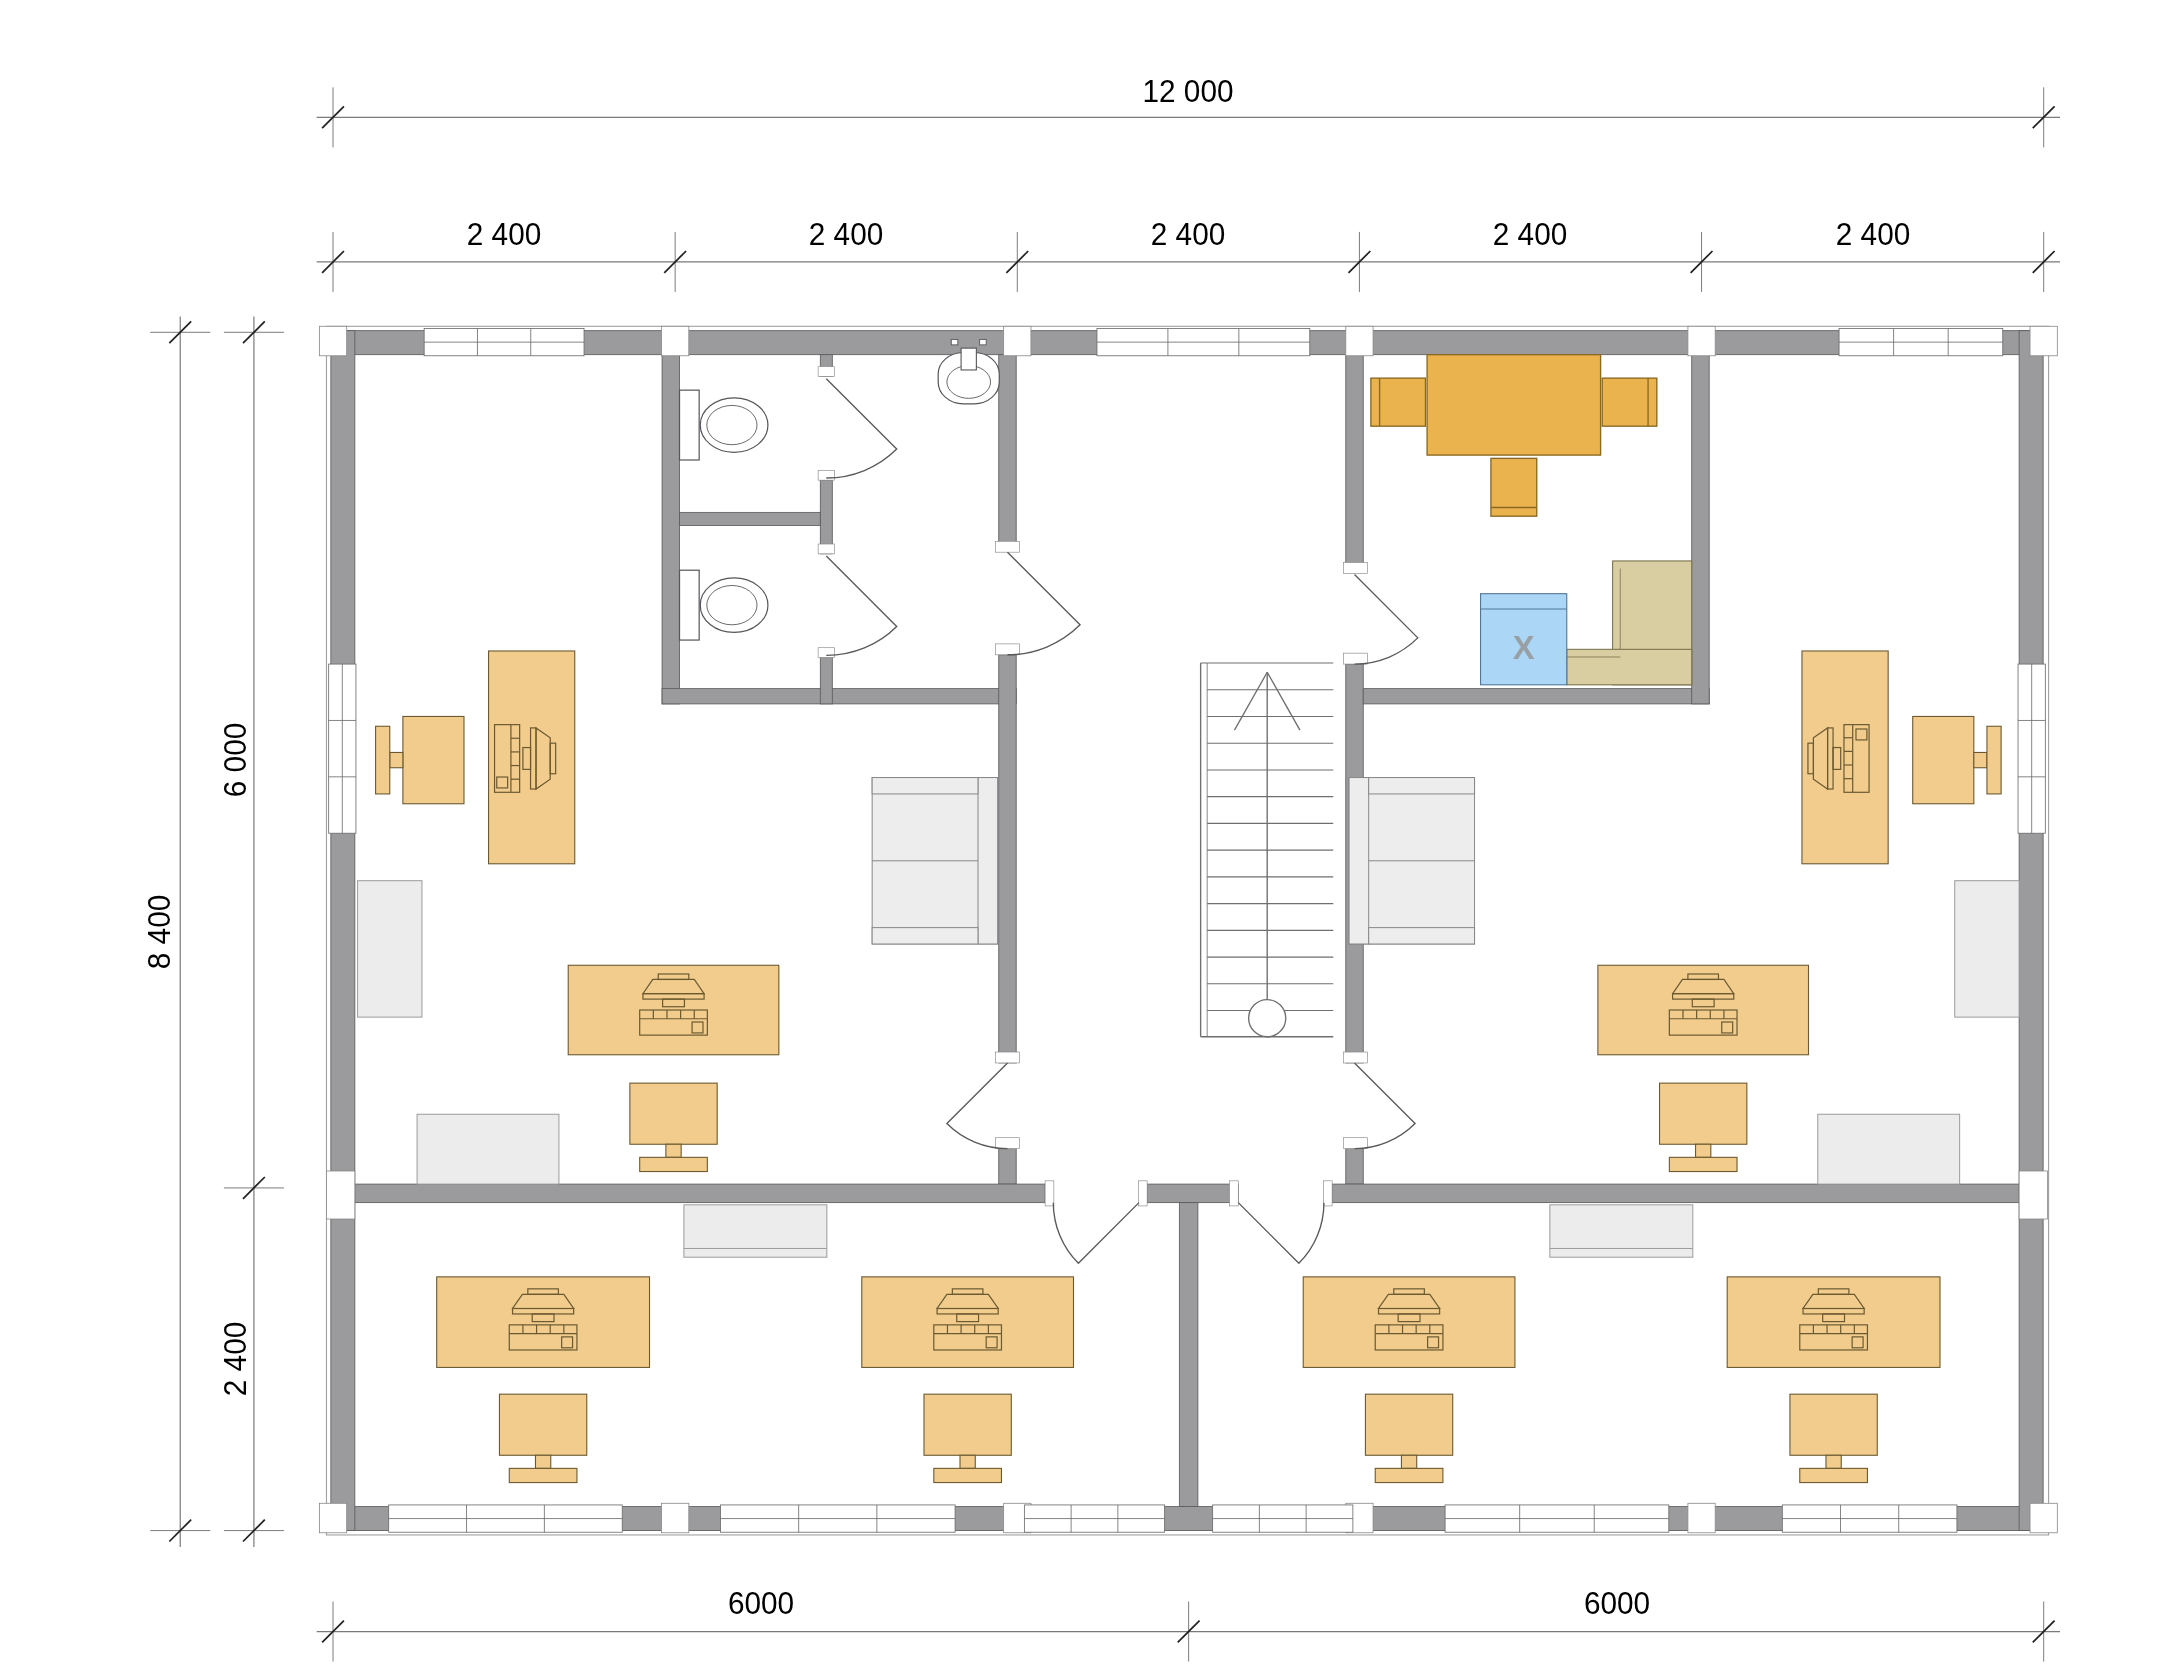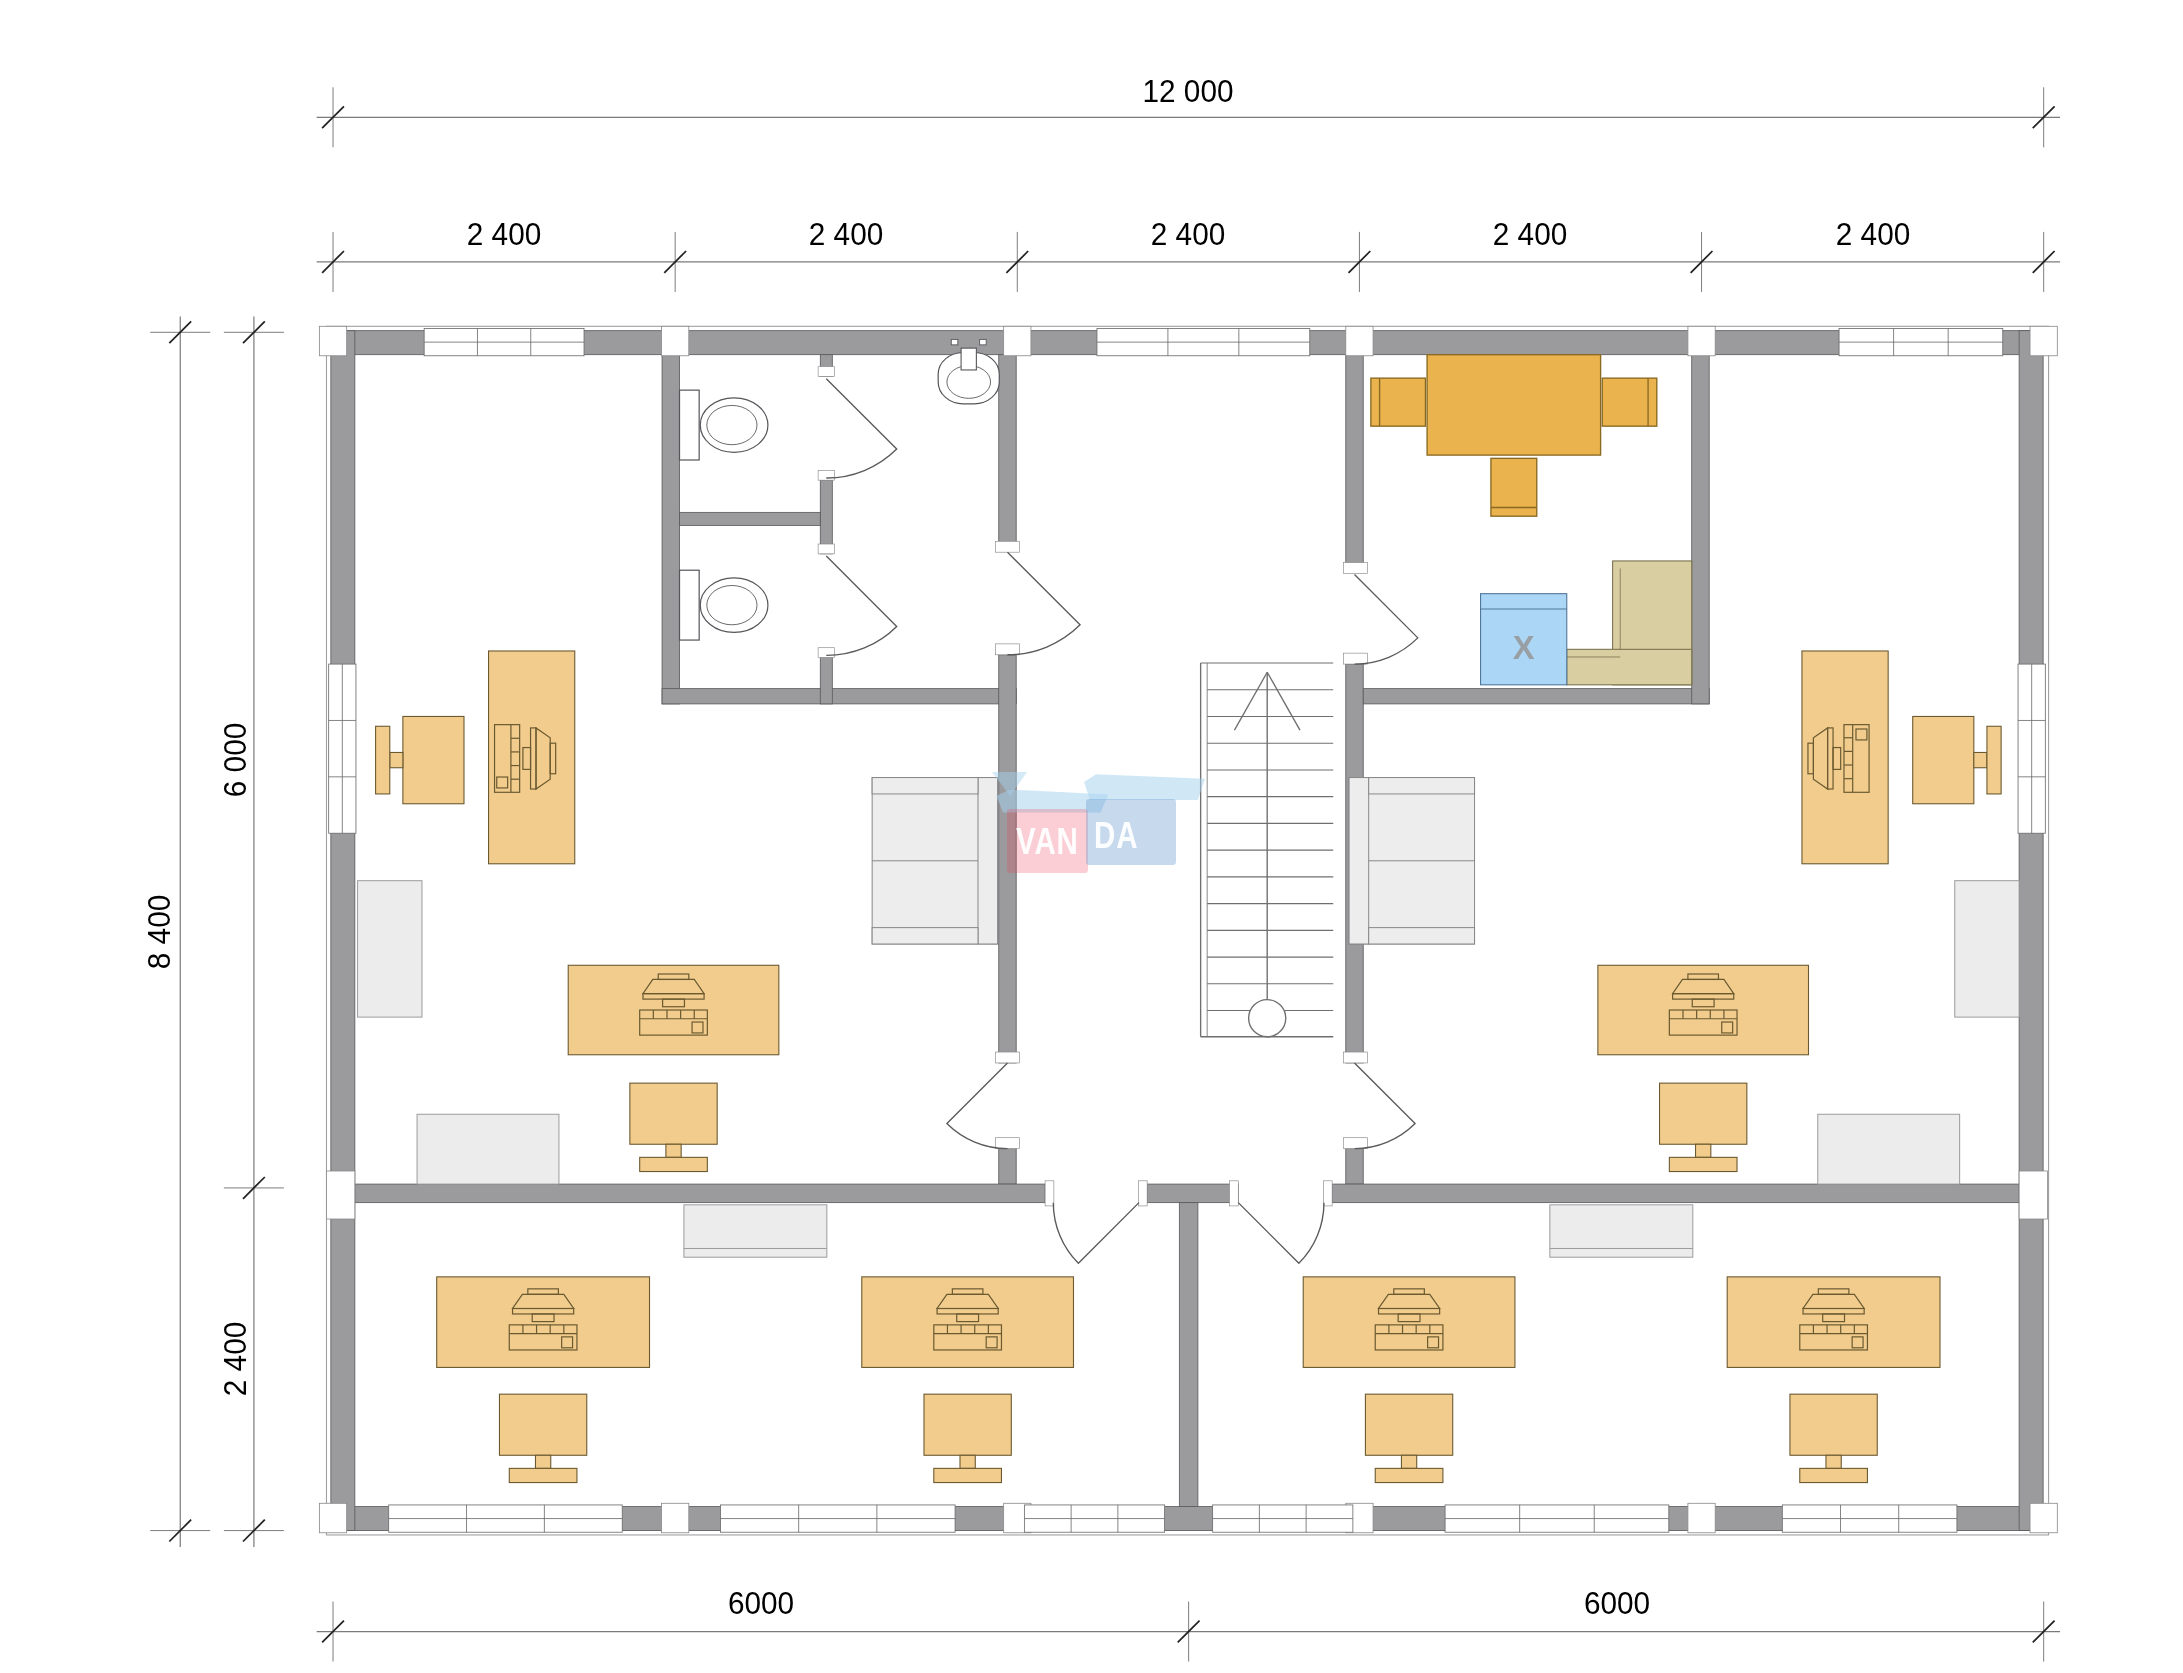--- a/index.html
+++ b/index.html
@@ -480,23 +480,14 @@
   <div class="dim-label" style="left:846px;top:234px;">2 400</div>
   <div class="dim-label" style="left:1188px;top:234px;">2 400</div>
   <div class="dim-label" style="left:1530px;top:234px;">2 400</div>
   <div class="dim-label" style="left:1873px;top:234px;">2 400</div>
   <div class="dim-label rot" style="left:159px;top:932px;">8 400</div>
   <div class="dim-label rot" style="left:235px;top:760px;">6 000</div>
   <div class="dim-label rot" style="left:235px;top:1359px;">2 400</div>
   <div class="dim-label" style="left:761px;top:1603px;">6000</div>
   <div class="dim-label" style="left:1617px;top:1603px;">6000</div>
 
-  <div id="logo">
-    <div class="logo-flap" id="flap-pink"></div>
-    <div class="logo-flap" id="flap-blue"></div>
-    <div id="flap-tab"></div>
-    <div id="logo-pink"></div>
-    <div id="logo-blue"></div>
-    <div class="logo-txt" id="logo-van">VAN</div>
-    <div class="logo-txt" id="logo-da">DA</div>
-  </div>
 </div>
 
 
 </body></html>

